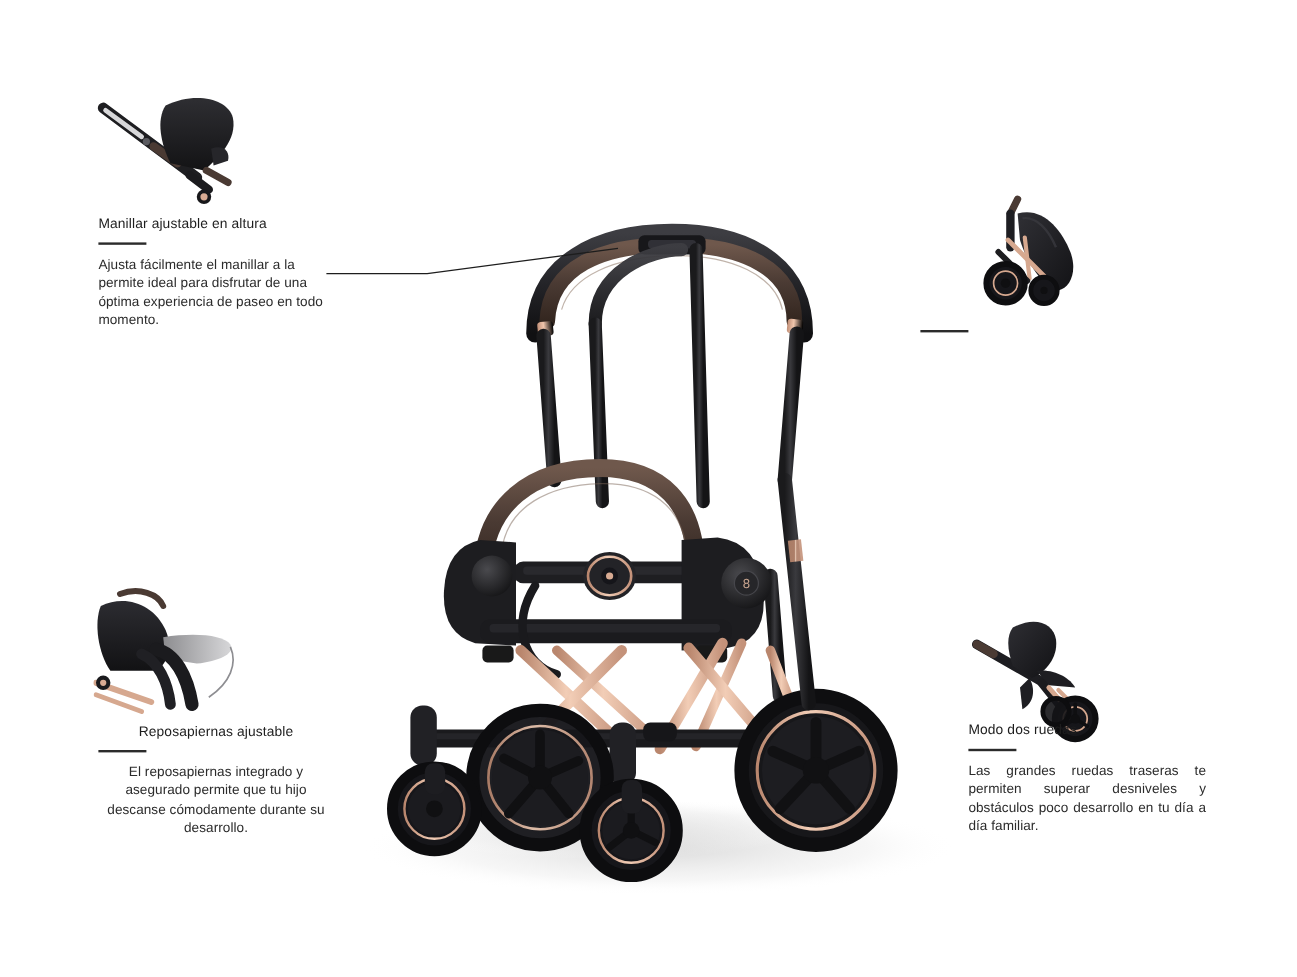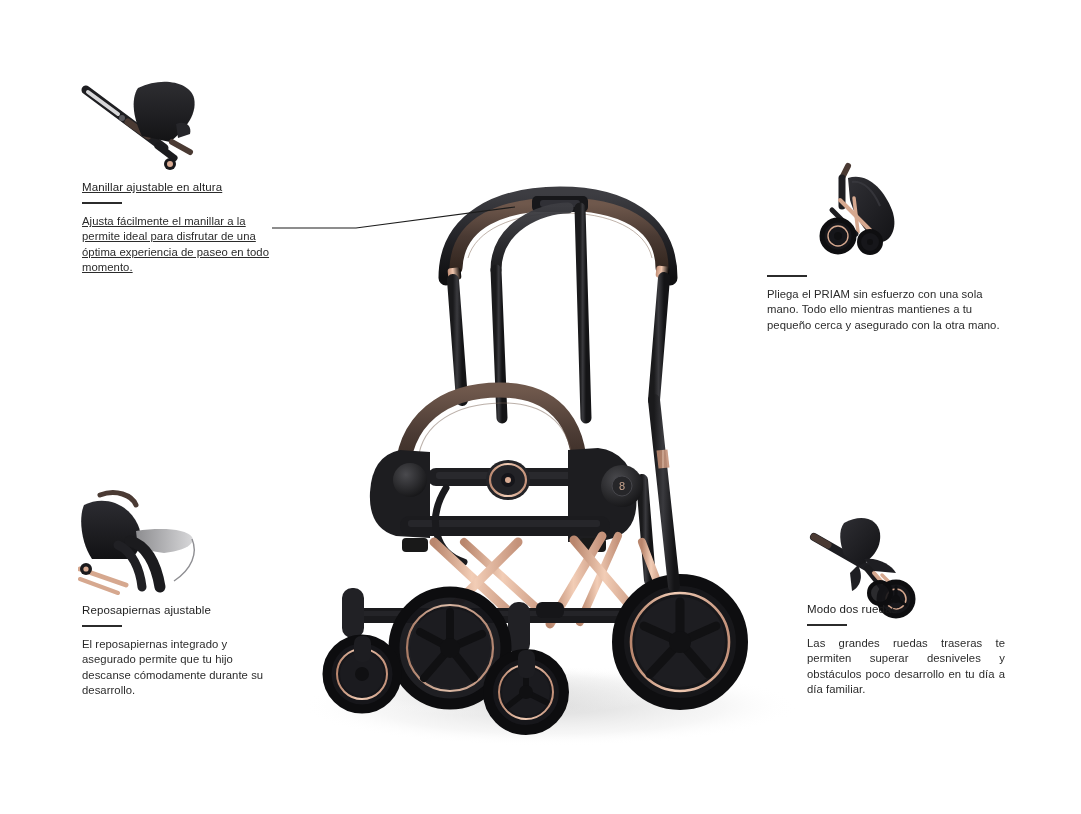--- a/index.html
+++ b/index.html
@@ -30,22 +30,22 @@
     margin:7px 0 10px 0;
   }
   .feature .f-body{
     font-size:11.3px;
     line-height:15.4px;
     color:#2b2b2b;
     letter-spacing:.05px;
   }
   .feature.justify .f-body{text-align:justify;}
 
-  .f-tl{left:82px;top:180px;width:196px;text-decoration:underline;}
-  .f-bl{left:82px;top:603px;width:196px;}
+  .f-tl{left:82px;top:180px;width:196px;}
+  .f-bl{left:82px;top:603px;width:196px;text-align:center;}
   .f-tr{left:767px;top:268px;width:238px;}
   .f-br{left:807px;top:602px;width:198px;}
 
   
   .thumb{position:absolute;}
   .thumb svg{display:block;}
   .th-tl{left:78px;top:72px;}
   .th-bl{left:78px;top:483px;}
   .th-tr{left:812px;top:148px;}
   .th-br{left:808px;top:503px;}
@@ -352,21 +352,20 @@
   </div>
 
   <div class="feature f-tl">
     <div class="f-title">Manillar ajustable en altura</div>
     <div class="f-rule"></div>
     <div class="f-body">Ajusta fácilmente el manillar a la permite ideal para disfrutar de una óptima experiencia de paseo en todo momento.</div>
   </div>
 
   <div class="feature f-tr">
     <div class="f-rule"></div>
-    <div class="f-body">Pliega el PRIAM sin esfuerzo con una sola mano. Todo ello mientras mantienes a tu pequeño cerca y asegurado con la otra mano.</div>
   </div>
 
   <div class="feature f-bl">
     <div class="f-title">Reposapiernas ajustable</div>
     <div class="f-rule"></div>
     <div class="f-body">El reposapiernas integrado y asegurado permite que tu hijo descanse cómodamente durante su desarrollo.</div>
   </div>
 
   <div class="feature f-br justify">
     <div class="f-title">Modo dos ruedas</div>

